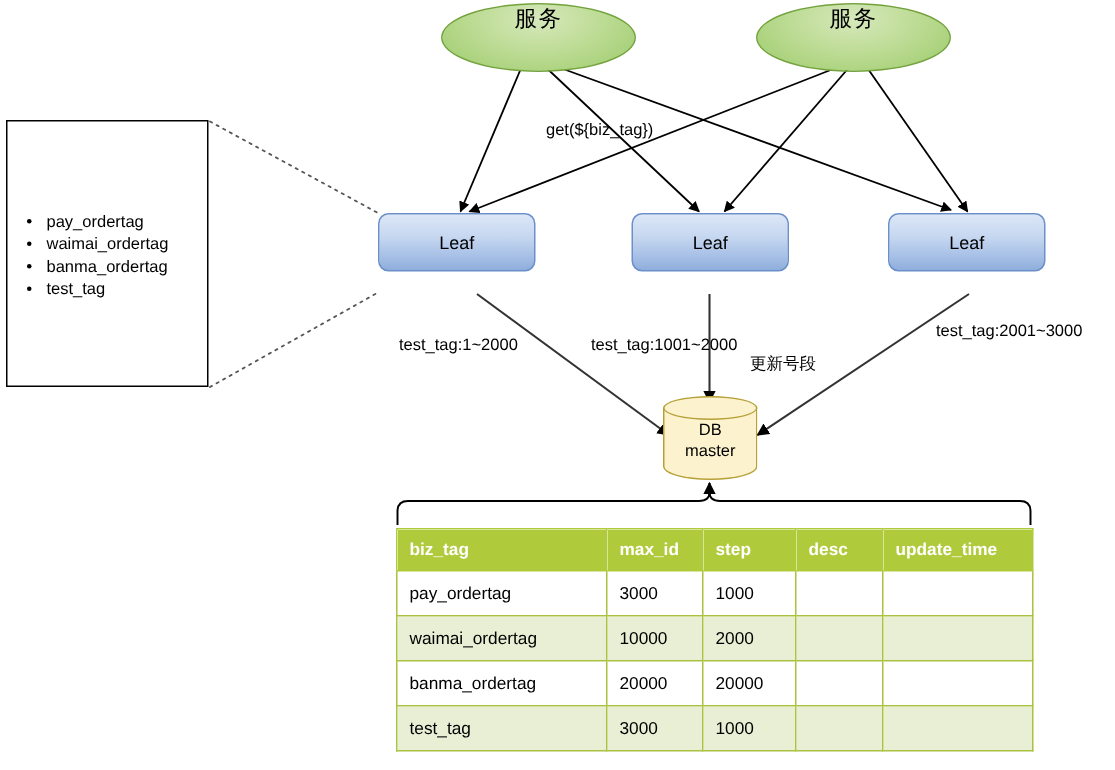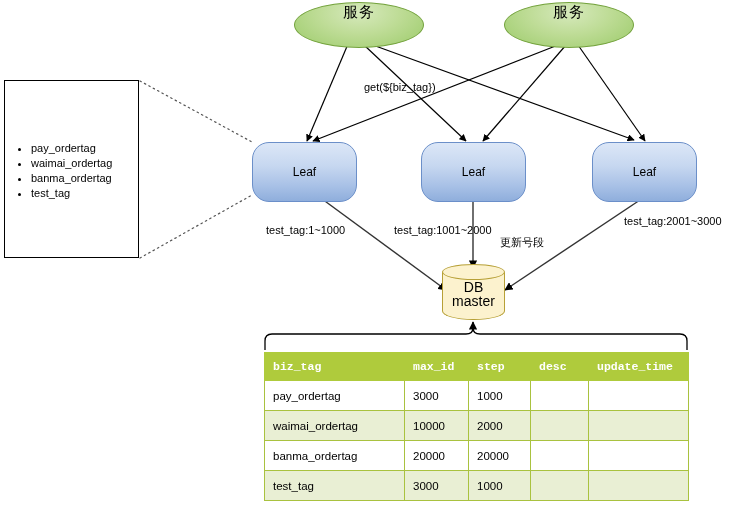--- a/index.html
+++ b/index.html
@@ -42,22 +42,22 @@
   .service-label {
     font-size: 15px;
     color: #000;
     letter-spacing: 1px;
   }
 
   
   .leaf-node {
     position: absolute;
     width: 105px;
-    height: 60px;
-    border-radius: 17px;
+    height: 39px;
+    border-radius: 7px;
     border: 1px solid #6B8FC9;
     background: linear-gradient(to bottom, #DCE7F7 0%, #C6D7F0 40%, #A7C0E6 75%, #8FAEDC 100%);
     display: flex;
     align-items: center;
     justify-content: center;
     box-sizing: border-box;
   }
   .leaf-label {
     font-size: 12px;
     color: #000;
@@ -95,21 +95,21 @@
     border: 1px solid #B7A037;
     border-radius: 50%;
     background: #FCF2CE;
   }
   .db-text {
     position: absolute;
     left: 0;
     top: 16px;
     width: 63px;
     text-align: center;
-    font-size: 14px;
+    font-size: 11px;
     line-height: 14px;
     color: #000;
   }
 
   
   .legend-box {
     position: absolute;
     left: 4px;
     top: 80px;
     width: 135px;
@@ -160,21 +160,20 @@
     box-sizing: border-box;
     overflow: hidden;
     white-space: nowrap;
   }
   table.db-table th {
     background: #AFCB3C;
     color: #ffffff;
     font-weight: bold;
     border-color: #AFCB3C;
     height: 28px;
-    font-family: Liberation Mono, monospace;
   }
   table.db-table tbody tr.row-odd td {
     background: #ffffff;
   }
   table.db-table tbody tr.row-even td {
     background: #E9EFD4;
   }
   .col-bizt { width: 140px; }
   .col-maxid { width: 64px; }
   .col-step { width: 62px; }
@@ -243,21 +242,21 @@
   <div class="db-node">
     <div class="db-body"></div>
     <div class="db-top"></div>
     <div class="db-text">
       <div>DB</div>
       <div>master</div>
     </div>
   </div>
 
   <div class="edge-label" style="left:364px; top:81px;">get(${biz_tag})</div>
-  <div class="edge-label" style="left:266px; top:224px;">test_tag:1~1000</div>
+  <div class="edge-label" style="left:266px; top:224px;">test_tag:1~2000</div>
   <div class="edge-label" style="left:394px; top:224px;">test_tag:1001~2000</div>
   <div class="edge-label" style="left:624px; top:215px;text-align:right;">test_tag:2001~3000</div>
   <div class="edge-label" style="left:500px; top:235px;">更新号段</div>
 
   <div class="legend-box">
     <ul class="legend-list">
       <li>pay_ordertag</li>
       <li>waimai_ordertag</li>
       <li>banma_ordertag</li>
       <li>test_tag</li>

